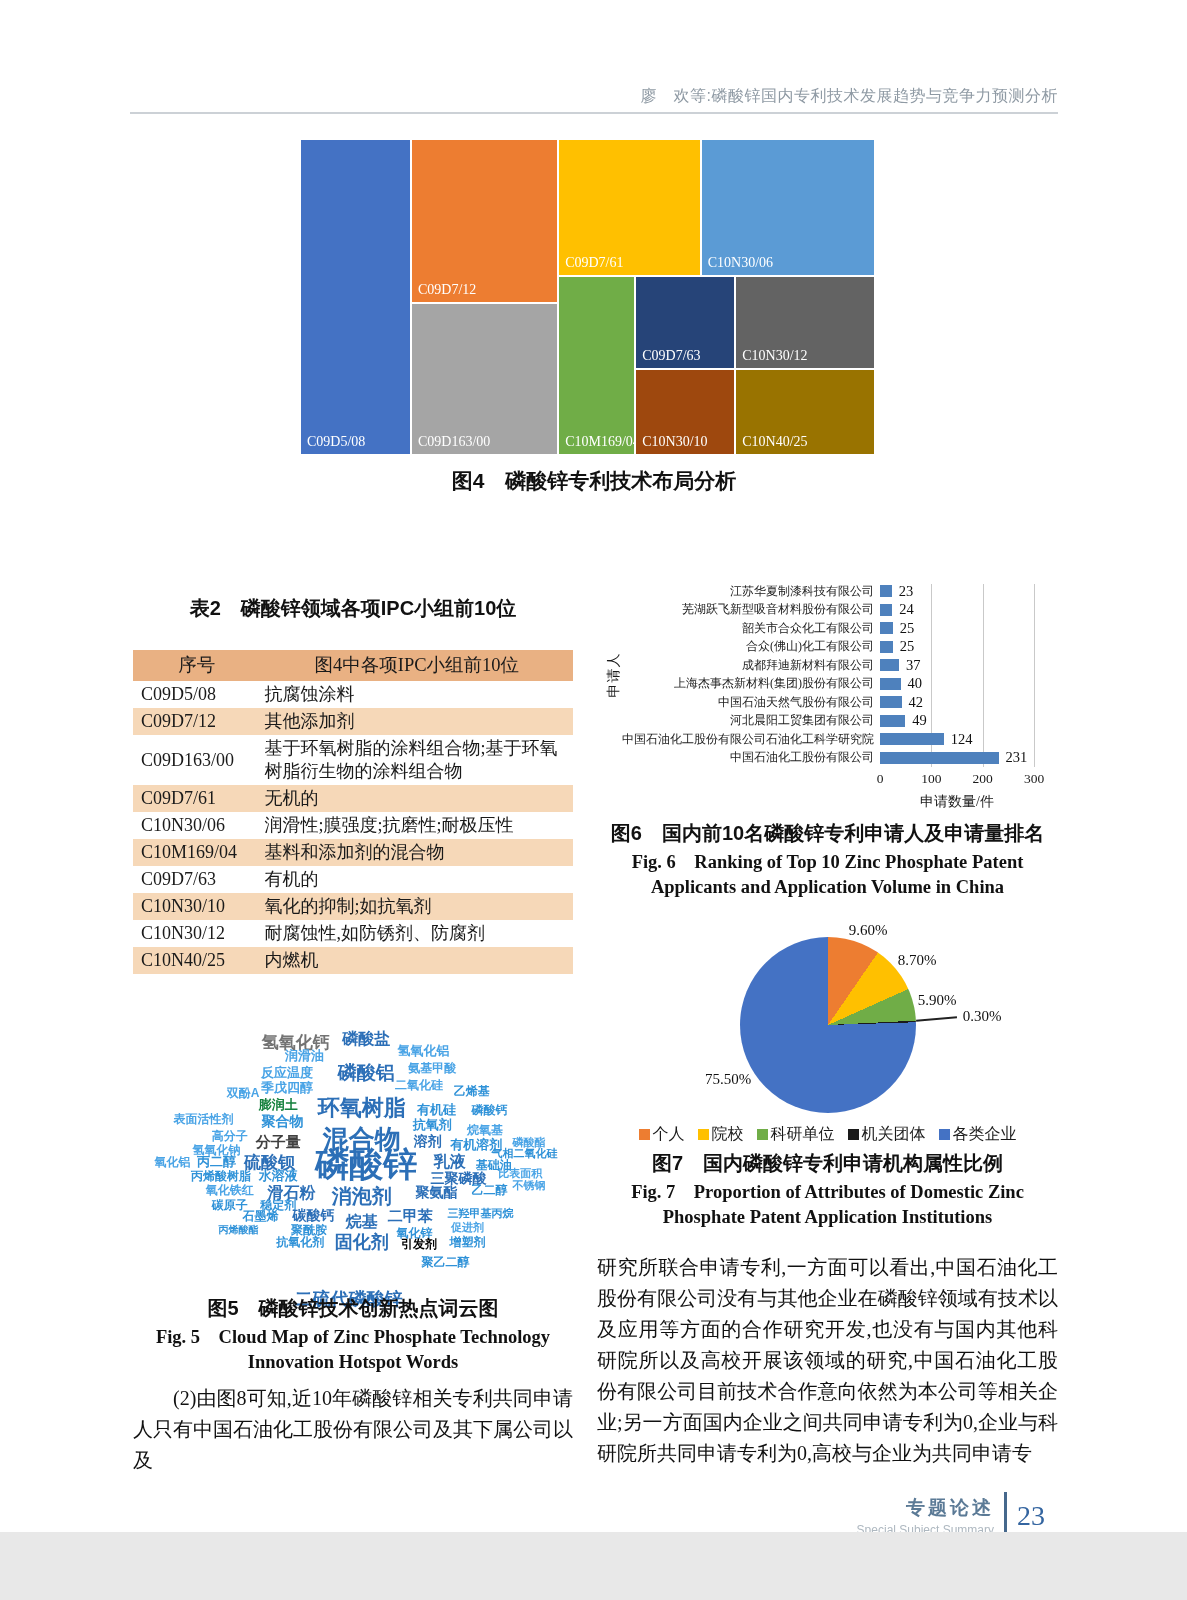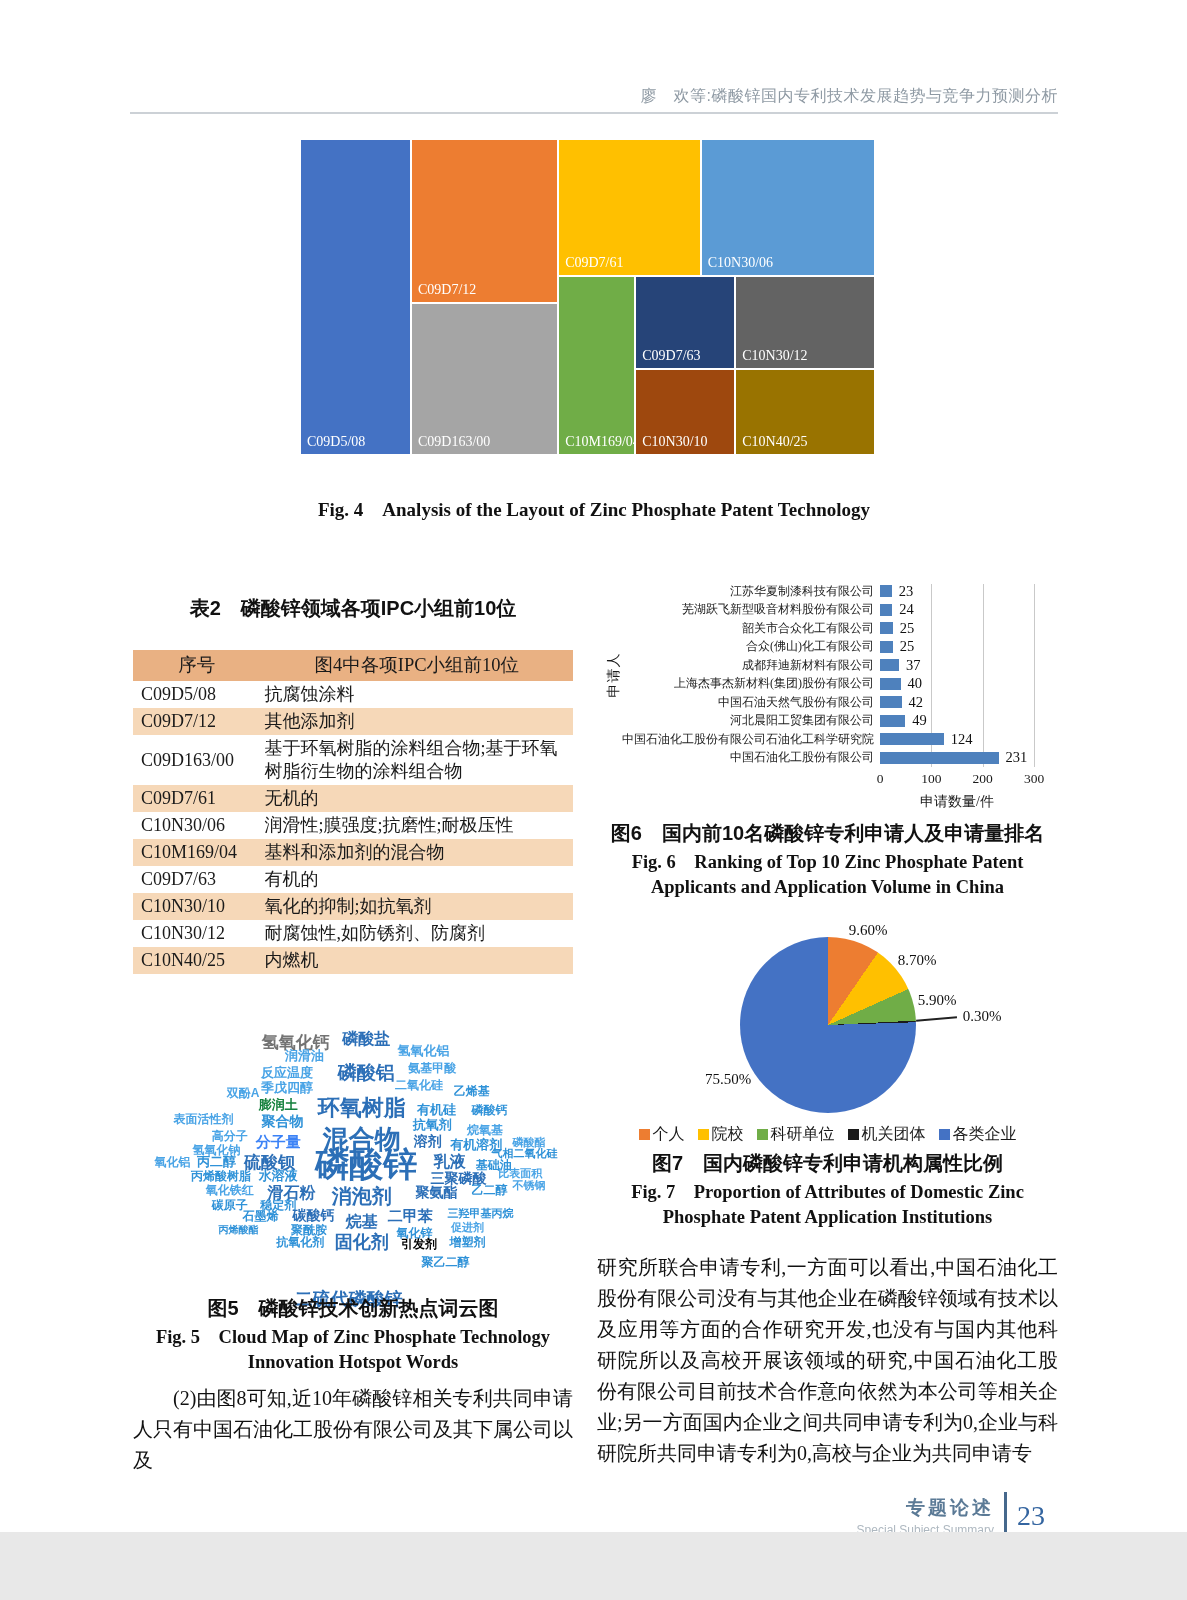--- a/index.html
+++ b/index.html
@@ -127,21 +127,21 @@
       <div class="tm-block" style="left: 75.7%; top: 43.2%; width: 24.3%; height: 29.5%; background: rgb(99, 99, 99);">
         <span class="tm-label">C10N30/12</span>
       </div>
       <div class="tm-block" style="left: 58.3%; top: 72.7%; width: 17.4%; height: 27.3%; background: rgb(158, 72, 14);">
         <span class="tm-label">C10N30/10</span>
       </div>
       <div class="tm-block" style="left: 75.7%; top: 72.7%; width: 24.3%; height: 27.3%; background: rgb(153, 115, 0);">
         <span class="tm-label">C10N40/25</span>
       </div>
     </div>
-  <div class="cap-en fig4-en">Fig. 4　Analysis of the Layout of Zinc Phosphate Patent Technology</div>
+  <div class="cap-zh fig4-zh">图4　磷酸锌专利技术布局分析</div>
 
   <div class="cap-zh t2-zh">表2　磷酸锌领域各项IPC小组前10位</div>
   <table class="ipc-table">
     <thead>
       <tr>
         <th>序号</th>
         <th>图4中各项IPC小组前10位</th>
       </tr>
     </thead>
     <tbody id="table2-body">
@@ -330,21 +330,21 @@
       <span style="left: 25%; top: 31%; font-size: 12px; color: rgb(74, 164, 230);">双酚A</span>
       <span style="left: 33%; top: 35%; font-size: 13px; color: #15803d;">膨润土</span>
       <span style="left: 52%; top: 36%; font-size: 22px; color: rgb(44, 111, 183);">环氧树脂</span>
       <span style="left: 69%; top: 37%; font-size: 13px; color: rgb(47, 146, 216);">有机硅</span>
       <span style="left: 81%; top: 37%; font-size: 12px; color: rgb(47, 146, 216);">磷酸钙</span>
       <span style="left: 16%; top: 40%; font-size: 12px; color: rgb(74, 164, 230);">表面活性剂</span>
       <span style="left: 34%; top: 41%; font-size: 14px; color: rgb(47, 146, 216);">聚合物</span>
       <span style="left: 68%; top: 42%; font-size: 13px; color: rgb(47, 146, 216);">抗氧剂</span>
       <span style="left: 80%; top: 44%; font-size: 12px; color: rgb(74, 164, 230);">烷氧基</span>
       <span style="left: 22%; top: 46%; font-size: 12px; color: rgb(74, 164, 230);">高分子</span>
-      <span style="left: 33%; top: 48%; font-size: 15px; color: #3b82f6;">分子量</span>
+      <span style="left: 33%; top: 48%; font-size: 15px; color: #404040;">分子量</span>
       <span style="left: 52%; top: 47%; font-size: 26px; color: rgb(44, 111, 183);">混合物</span>
       <span style="left: 67%; top: 48%; font-size: 14px; color: rgb(44, 111, 183);">溶剂</span>
       <span style="left: 78%; top: 49%; font-size: 13px; color: rgb(47, 146, 216);">有机溶剂</span>
       <span style="left: 90%; top: 48%; font-size: 11px; color: rgb(74, 164, 230);">磷酸酯</span>
       <span style="left: 19%; top: 51%; font-size: 12px; color: rgb(74, 164, 230);">氢氧化钠</span>
       <span style="left: 9%; top: 55%; font-size: 12px; color: rgb(74, 164, 230);">氧化铝</span>
       <span style="left: 19%; top: 55%; font-size: 13px; color: rgb(47, 146, 216);">丙二醇</span>
       <span style="left: 31%; top: 55%; font-size: 17px; color: rgb(44, 111, 183);">硫酸钡</span>
       <span style="left: 53%; top: 56%; font-size: 34px; color: rgb(44, 111, 183);">磷酸锌</span>
       <span style="left: 72%; top: 55%; font-size: 16px; color: rgb(44, 111, 183);">乳液</span>

